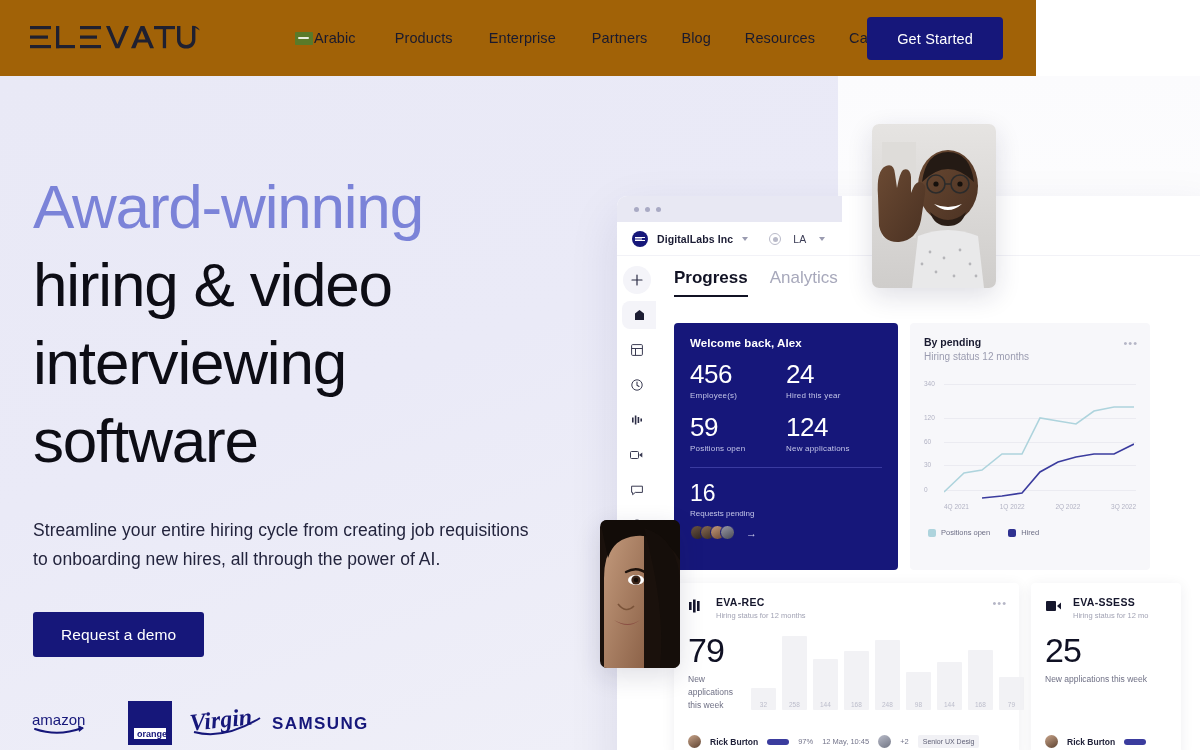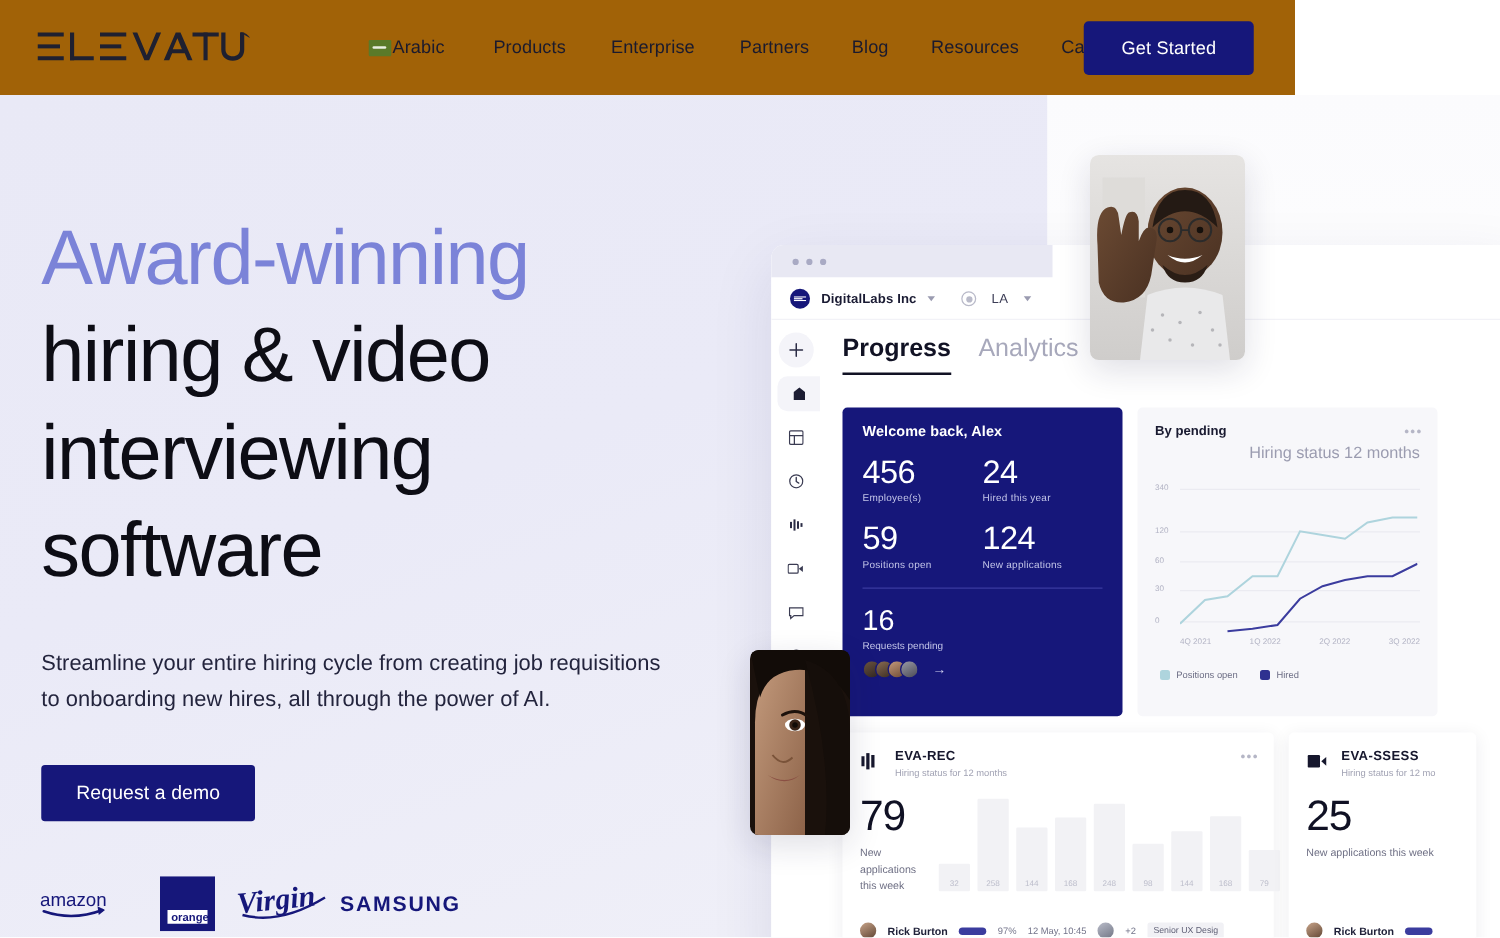--- a/index.html
+++ b/index.html
@@ -126,21 +126,21 @@
   }
   .side-ic {
     width:28px;height:28px;border-radius:7px;display:flex;align-items:center;justify-content:center;
     color:#2b2c45; cursor:pointer;
   }
   .side-ic.round { border-radius:50%; background:#f4f4f9; }
   .side-ic.active { background:#f4f4f9; border-radius:8px 0 0 8px; width:34px; margin-left:5px; }
 
   .mock-main { flex:1; padding:12px 0 0 18px; position:relative; }
   .tabs { display:flex; gap:22px; align-items:flex-start; }
-  .tab { font-size:20px; color:#a7a8bb; cursor:pointer; padding-bottom:7px; }
+  .tab { font-size:17px; color:#a7a8bb; cursor:pointer; padding-bottom:7px; }
   .tab.active { color:#111224; font-weight:700; border-bottom:2px solid #111224; }
 
   .cards { display:flex; gap:12px; margin-top:26px; }
 
   .welcome {
     width:224px; height:247px; background:#16177a; border-radius:4px;
     padding:14px 16px 0 16px; color:#fff; flex:none;
   }
   .welcome h3 { font-size:11.5px; font-weight:700; letter-spacing:.1px; }
   .stat-grid { display:flex; flex-wrap:wrap; margin-top:10px; }
@@ -153,21 +153,21 @@
   .avatars { display:flex; align-items:center; margin-top:7px; }
   .av { width:15px;height:15px;border-radius:50%;border:1.5px solid #16177a;margin-left:-5px; }
   .av:first-child { margin-left:0; }
   .arrow-r { margin-left:11px; font-size:11px; color:#cfd0ee; }
 
   .branches {
     width:240px; height:247px; background:#f7f7fa; border-radius:4px;
     padding:13px 14px 0 14px; flex:none; position:relative;
   }
   .branches h3 { font-size:10.5px; font-weight:700; color:#191a30; }
-  .branches .note { font-size:13px; color:#9b9cb0; margin-top:3px;text-align:right; }
+  .branches .note { font-size:10px; color:#9b9cb0; margin-top:3px; }
   .dots3 { position:absolute; right:12px; top:14px; color:#b5b6c6; font-size:11px; letter-spacing:1px; }
   .chart-area { position:relative; margin-top:8px; height:130px; }
   .ytick { position:absolute; left:0; font-size:6.5px; color:#b2b3c4; }
   .gridline { position:absolute; left:20px; right:0; height:1px; background:#ebebf1; }
   .xlabels { display:flex; justify-content:space-between; padding-left:20px; margin-top:3px; }
   .xlabels span { font-size:6.5px; color:#b2b3c4; }
   .legend { display:flex; gap:18px; margin-top:18px; padding-left:4px; }
   .lg { display:flex; align-items:center; gap:5px; font-size:7.5px; color:#6d6e85; }
   .sw { width:8px;height:8px;border-radius:2px; }
 

